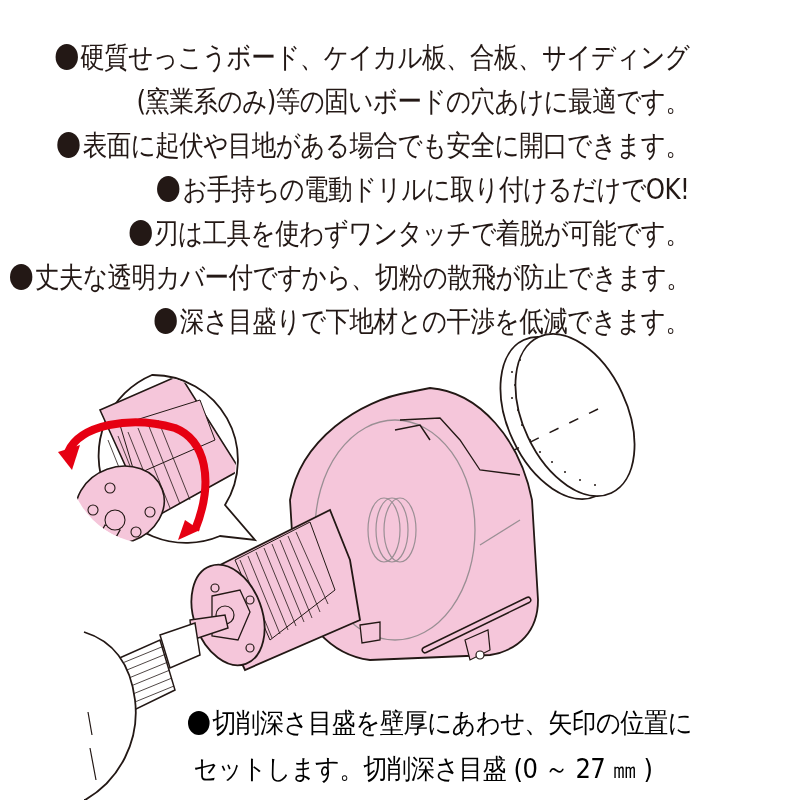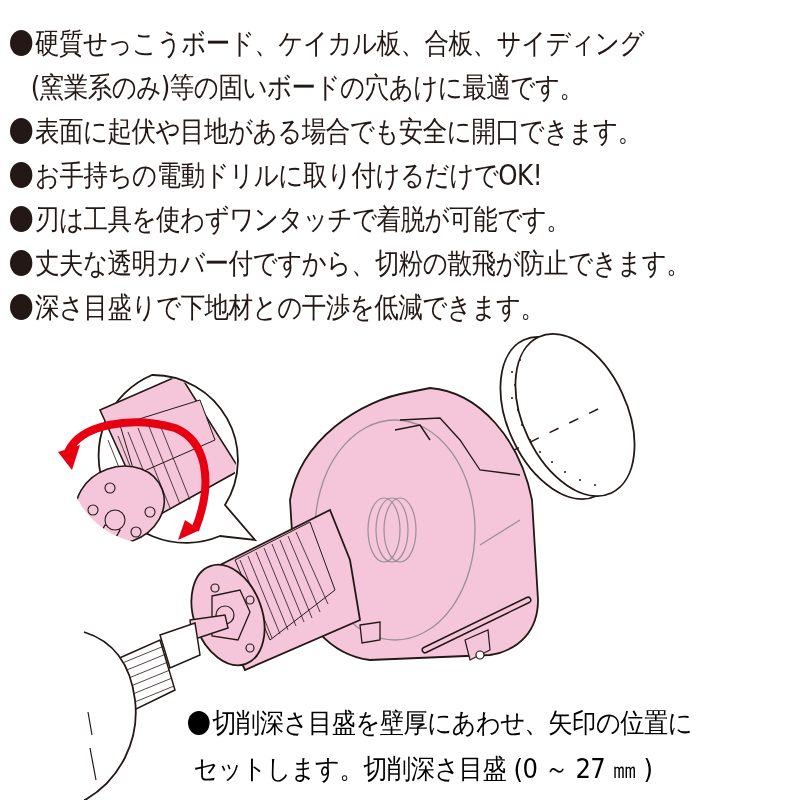--- a/index.html
+++ b/index.html
@@ -1,18 +1,18 @@
 <!DOCTYPE html>
 <html><head>
   <meta charset="utf-8">
   <style>
     html, body { margin: 0; padding: 0; background: #ffffff; }
     body { width: 800px; height: 800px; position: relative; overflow: hidden;
       font-family: "DejaVu Sans", "Liberation Sans", sans-serif; color: #231815; }
-    .features { position: absolute; left: 10px; top: 22px; width: 790px; }
+    .features { position: absolute; left: 10px; top: 36px; width: 790px; text-align: right; }
     .feat { position: relative; height: 44px; font-size: 28.5px; line-height: 44px;
       white-space: nowrap; letter-spacing: -0.6px; transform: scaleX(0.86); transform-origin: left center; }
     .feat .bullet { display: inline-block; width: 26px; height: 26px; border-radius: 50%;
       background: #231815; vertical-align: -3px; margin-right: 3px; }
     .feat.cont { padding-left: 24px; }
     .illustration { position: absolute; left: 0; top: 330px; width: 800px; height: 470px; }
     .caption { position: absolute; left: 188px; top: 700px; width: 612px; font-size: 27px;
       line-height: 46px; color: #000; white-space: nowrap; letter-spacing: -0.6px;
       transform: scaleX(0.9); transform-origin: left top; }
     .caption .bullet { display: inline-block; width: 24px; height: 24px; border-radius: 50%;

